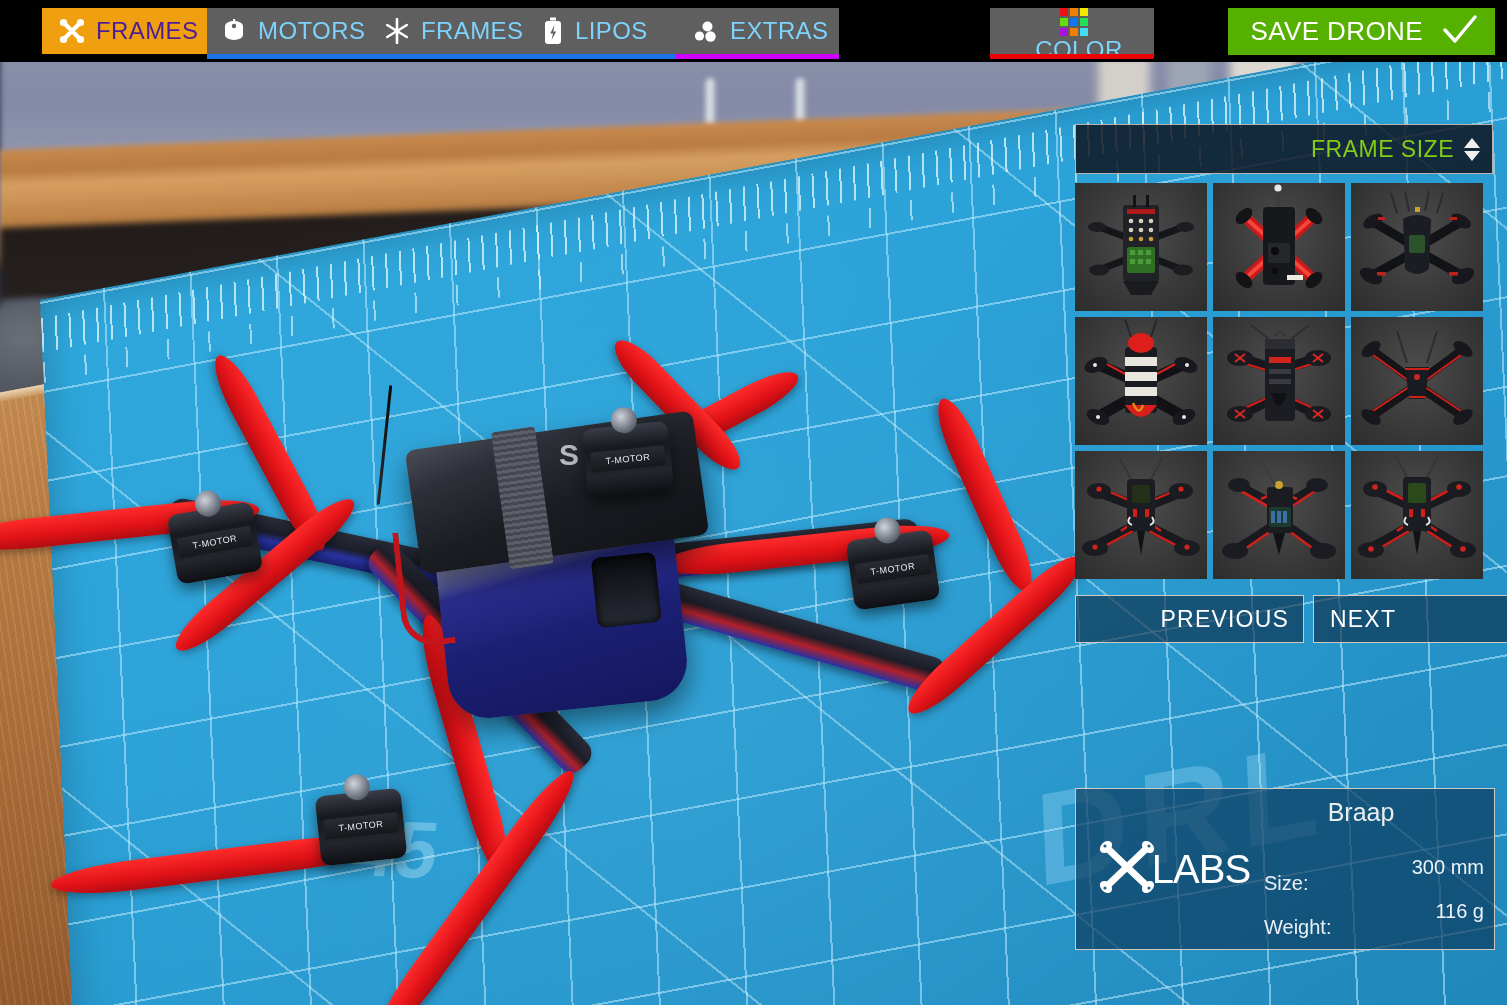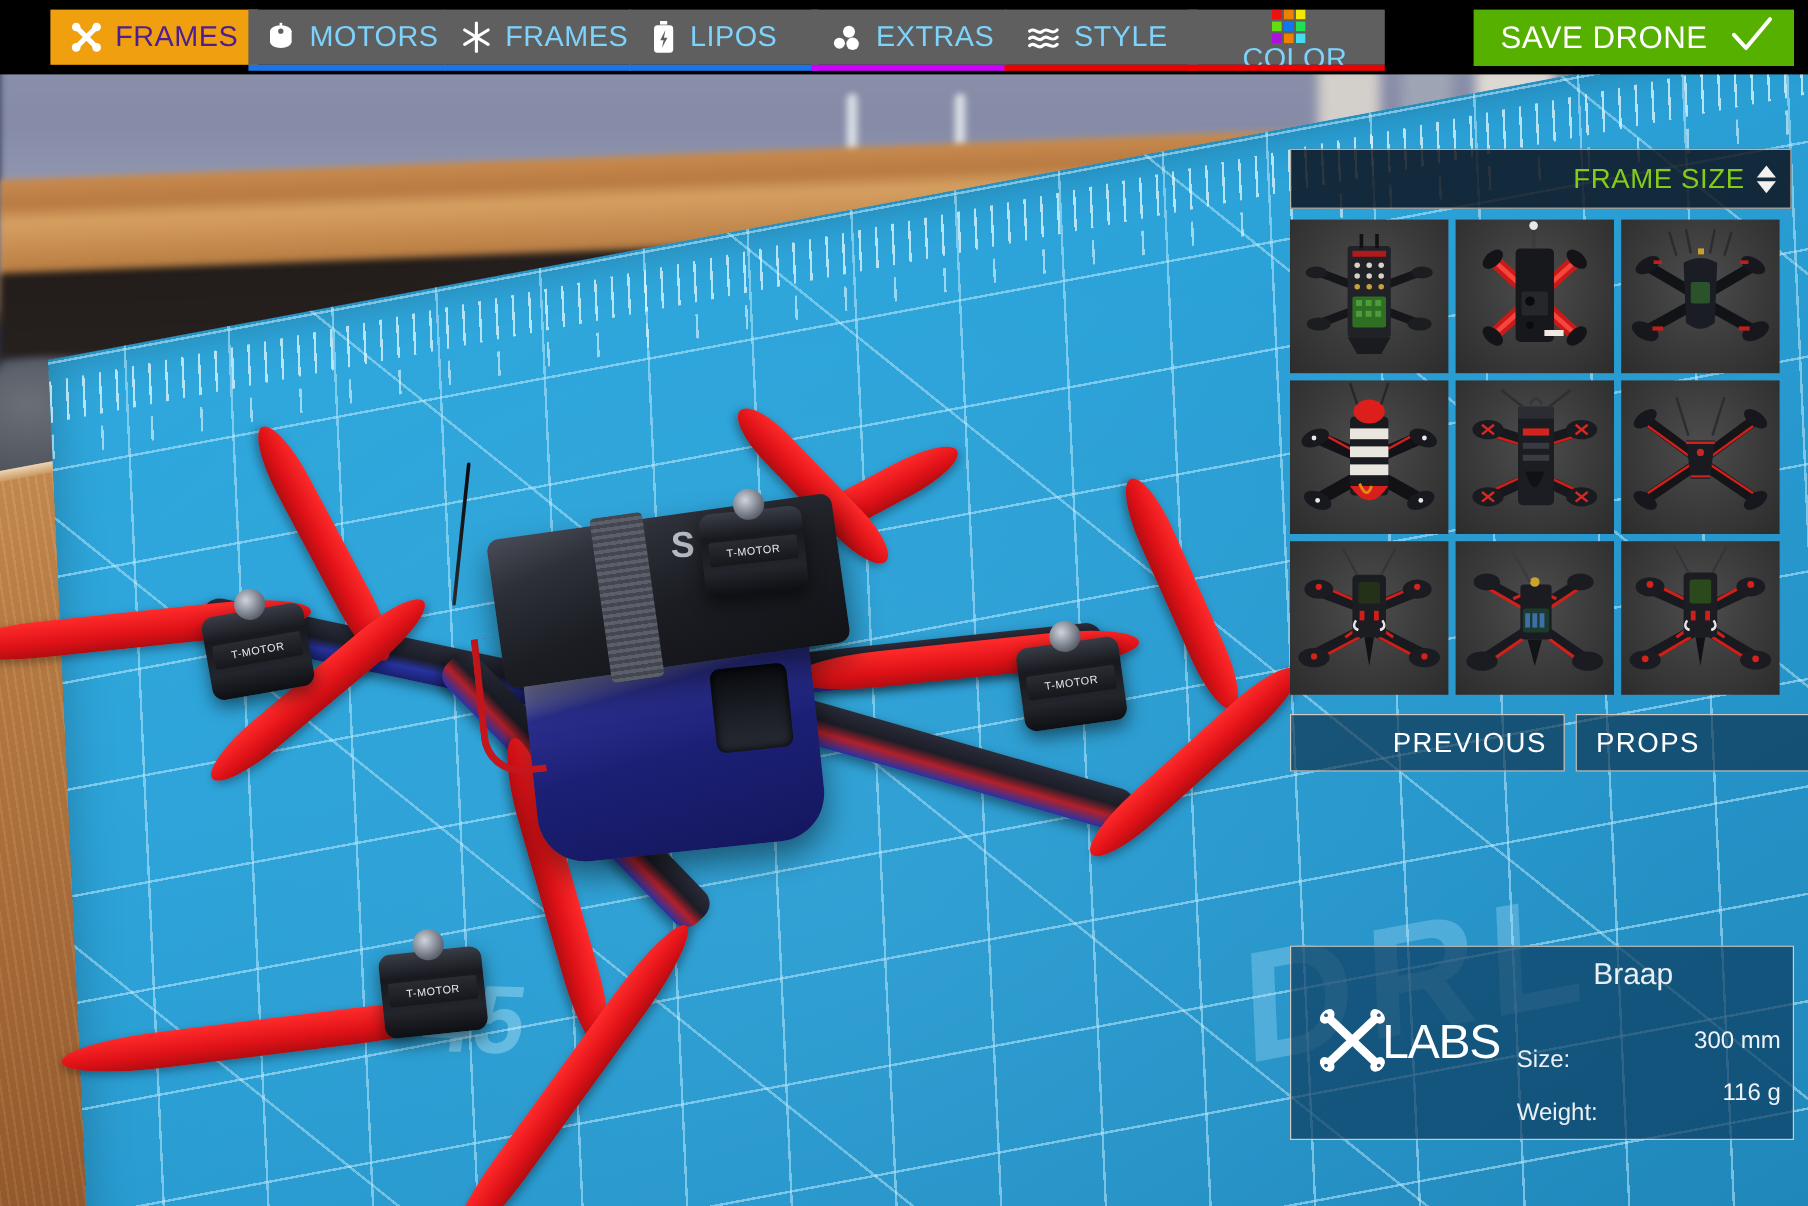--- a/index.html
+++ b/index.html
@@ -348,38 +348,20 @@
     <span class="ticon">
       <svg width="26" height="26" viewBox="0 0 26 26" fill="#ffffff">
         <circle cx="14.5" cy="8.5" r="5"></circle>
           <circle cx="6.5" cy="18" r="4.6"></circle>
           <circle cx="17.5" cy="18.5" r="5.2"></circle>
       </svg>
     </span>
     <span class="tlabel">EXTRAS</span>
   </div>
 
-  <div class="tab" style="left:837px;width:142px;padding-left:19px;">
-    <span class="nib">
-      <svg width="18" height="46" viewBox="0 0 18 46">
-          <path d="M0 0 L18 23 L0 46 Z" fill="#5f5f5f"></path>
-        </svg>
-    </span>
-    <span class="ul" style="background:#ee0000"></span>
-    <span class="ticon">
-      <svg width="28" height="24" viewBox="0 0 28 24">
-        <g stroke="#ffffff" stroke-width="2.6" fill="none" stroke-linecap="round">
-          <path d="M2 7 C6 3, 9 11, 13 7 C17 3, 20 11, 25 6"></path>
-          <path d="M2 13 C6 9, 9 17, 13 13 C17 9, 20 17, 25 12"></path>
-          <path d="M2 19 C6 15, 9 23, 13 19 C17 15, 20 23, 25 18"></path>
-        </g>
-      </svg>
-    </span>
-    <span class="tlabel">STYLE</span>
-  </div>
 
   <div class="tab" style="left:990px;width:150px;padding-left:14px;flex-direction:column;">
     <span class="ul" style="background:#ee0000"></span>
     <span class="ticon">
       <svg width="28" height="28" viewBox="0 0 28 28">
         <rect x="0" y="0" width="8" height="8" fill="#ee1111"></rect>
         <rect x="10" y="0" width="8" height="8" fill="#f08000"></rect>
         <rect x="20" y="0" width="8" height="8" fill="#f2e800"></rect>
         <rect x="0" y="10" width="8" height="8" fill="#66dd11"></rect>
         <rect x="10" y="10" width="8" height="8" fill="#1177ee"></rect>
@@ -761,21 +743,21 @@
       </svg>
     </div>
   </div>
 
   <div id="pagerow">
     <div id="prevbtn" class="pagebtn">
 
       <span class="plabel">PREVIOUS</span>
     </div>
     <div id="nextbtn" class="pagebtn">
-      <span class="plabel">PROPS</span>
+      <span class="plabel">NEXT</span>
       <span>
         <svg width="26" height="34" viewBox="0 0 26 34">
           <path d="M7 3 L20 17 L7 31" stroke="#ffffff" stroke-width="3" fill="none" stroke-linecap="round" stroke-linejoin="round"></path>
         </svg>
       </span>
     </div>
   </div>
 </div>
 
 <div id="infocard">

